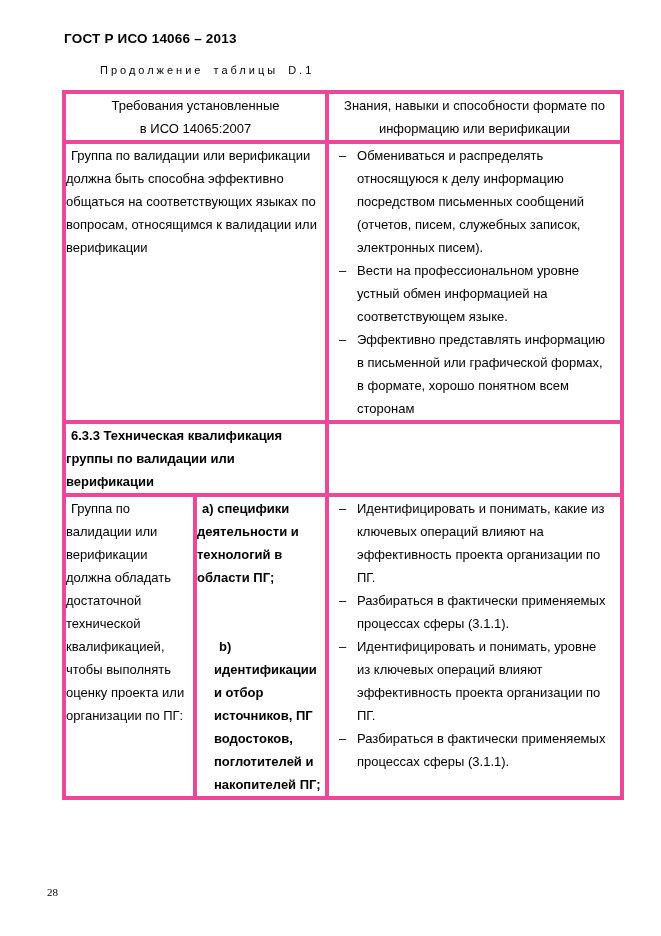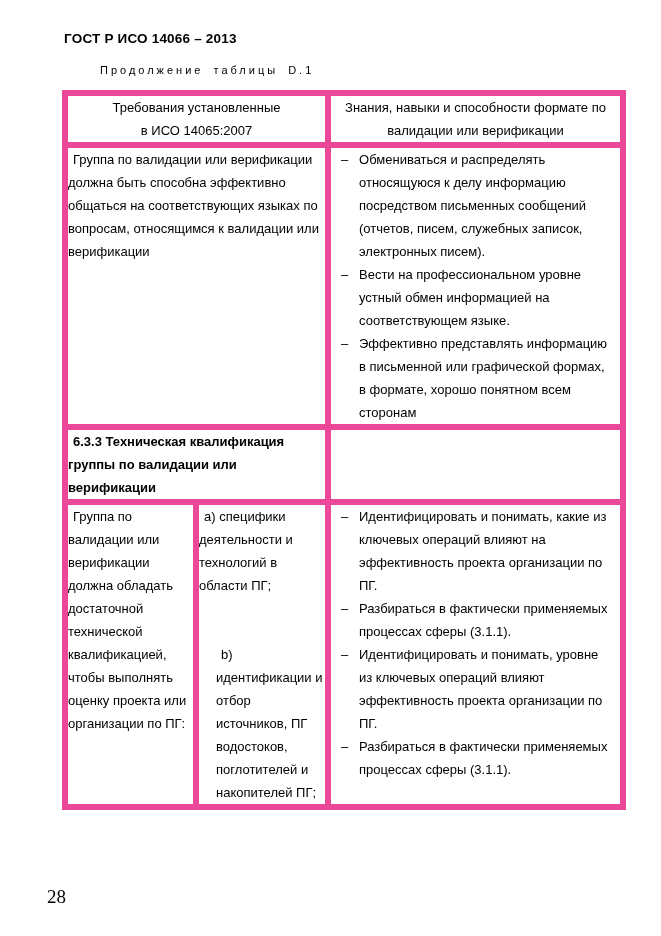--- a/index.html
+++ b/index.html
@@ -35,21 +35,21 @@
   table.gost {
     position: absolute;
     left: 62px; top: 90px;
     width: 558px;
     border-collapse: collapse;
     table-layout: fixed;
     border: 2px solid #000;
     border-bottom-width: 3px;
   }
   table.gost td {
-    border: 6px solid #ec4899;
+    border: 4px solid #ec4899;
     vertical-align: top;
     font-size: 13px;
     line-height: 23px;
     padding: 0;
   }
   tr.r-head { height: 50px; }
   tr.r-1 { height: 277px; }
   tr.r-2 { height: 52px; }
   tr.r-3 { height: 283px; }
 
@@ -74,28 +74,28 @@
     position: absolute;
     left: 10px; top: 0;
   }
 
   .cell-section {
     font-weight: bold;
     padding: 1px 8px 0 3px;
   }
 
   .cell-r3c1 { padding: 1px 1px 0 3px; margin-top: 32px; }
-  .cell-r3c2 { padding: 1px 0 0 2px; }
+  .cell-r3c2 { padding: 1px 0 0 2px; font-weight: bold; }
   .item-b { margin-top: 46px; padding-left: 17px; }
 
   .page-number {
     position: absolute;
     left: 47px; top: 886px;
     font-family: "Liberation Serif", serif;
-    font-size: 19px;
+    font-size: 11px;
   }
 </style>
 </head>
 <body>
 
 <div class="page">
 
   <div class="doc-header">ГОСТ Р ИСО 14066 – 2013</div>
 
   <div class="caption">Продолжение таблицы D.1</div>
@@ -108,21 +108,21 @@
     </colgroup>
 
     <tbody>
         <tr class="r-head">
       <td colspan="2" class="cell-head">
         <div class="head-line">Требования установленные</div>
         <div class="head-line">в ИСО 14065:2007</div>
       </td>
       <td class="cell-head">
         <div class="head-line">Знания, навыки и способности формате по</div>
-        <div class="head-line">валидации или верификации</div>
+        <div class="head-line">информацию или верификации</div>
       </td>
     </tr>
 
     <tr class="r-1">
       <td colspan="2" class="cell-req">
         <div class="para">Группа по валидации или верификации должна быть способна эффективно общаться на соответствующих языках по вопросам, относящимся к валидации или верификации</div>
       </td>
       <td class="cell-bullets">
         <div class="bullet">
           <span class="dash">–</span>

